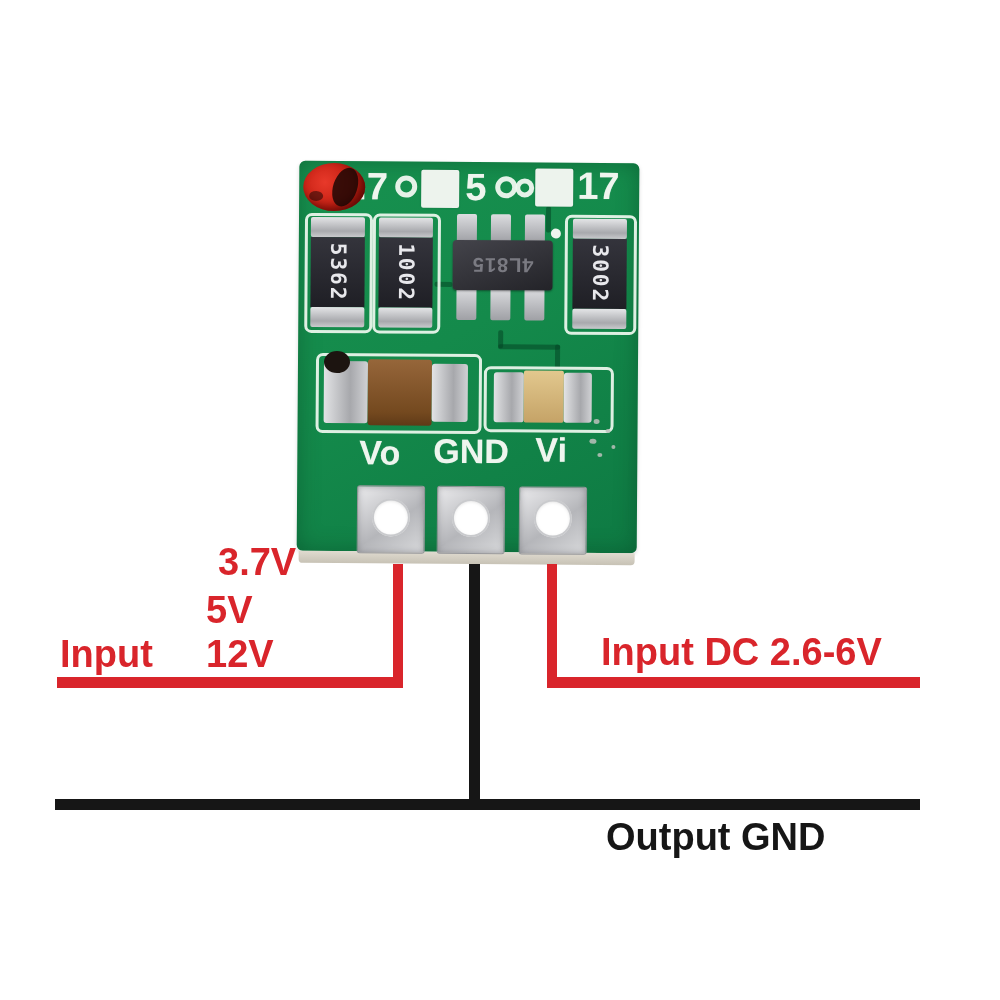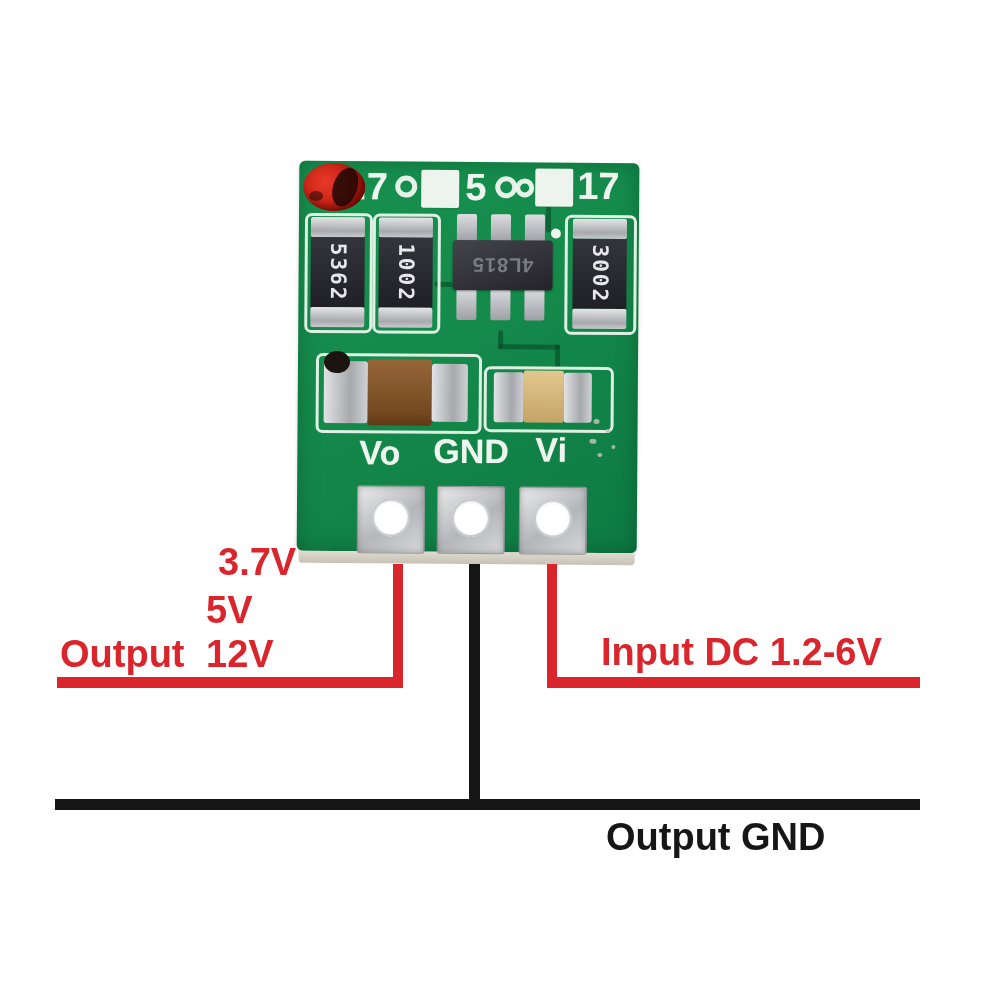--- a/index.html
+++ b/index.html
@@ -169,18 +169,18 @@
 
   <div class="wire red" style="left:393px;top:564px;width:10px;height:124px;"></div>
   <div class="wire red" style="left:57px;top:677px;width:346px;height:11px;"></div>
   <div class="wire red" style="left:547px;top:564px;width:10px;height:124px;"></div>
   <div class="wire red" style="left:547px;top:677px;width:373px;height:11px;"></div>
   <div class="wire black" style="left:469px;top:564px;width:11px;height:246px;"></div>
   <div class="wire black" style="left:55px;top:799px;width:865px;height:11px;"></div>
 
   <div class="note red" style="left:206px;top:543px;margin-left:12px;">3.7V</div>
   <div class="note red" style="left:206px;top:591px;">5V</div>
-  <div class="note red" style="left:60px;top:635px;">Output</div>
+  <div class="note red" style="left:60px;top:635px;">Input</div>
   <div class="note red" style="left:206px;top:635px;">12V</div>
-  <div class="note red" style="left:601px;top:633px;">Input DC 1.2-6V</div>
+  <div class="note red" style="left:601px;top:633px;">Input DC 2.6-6V</div>
   <div class="note black" style="left:606px;top:818px;">Output GND</div>
 
 </div>
 
 </body></html>

